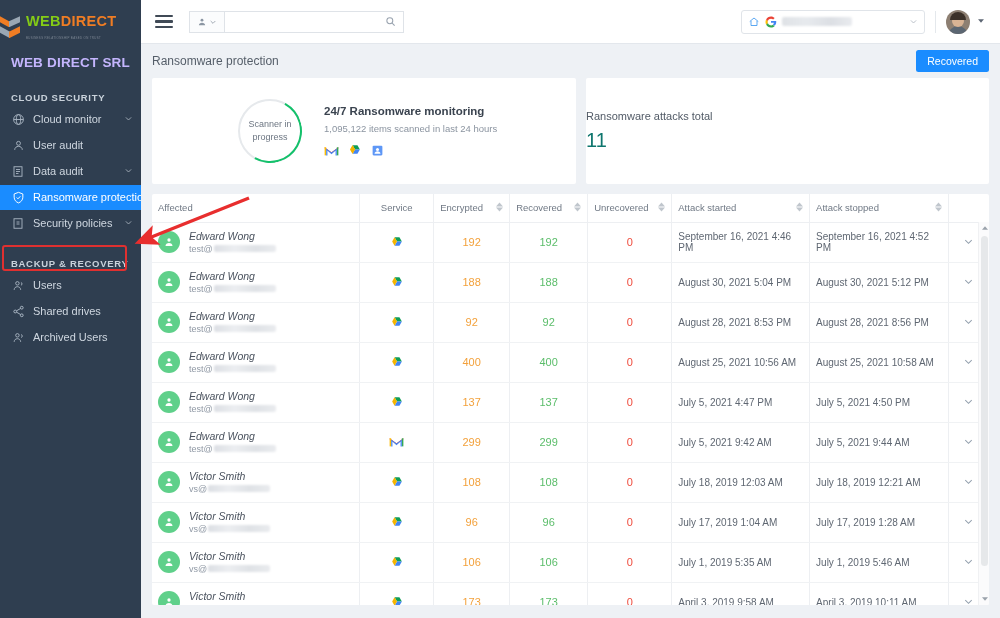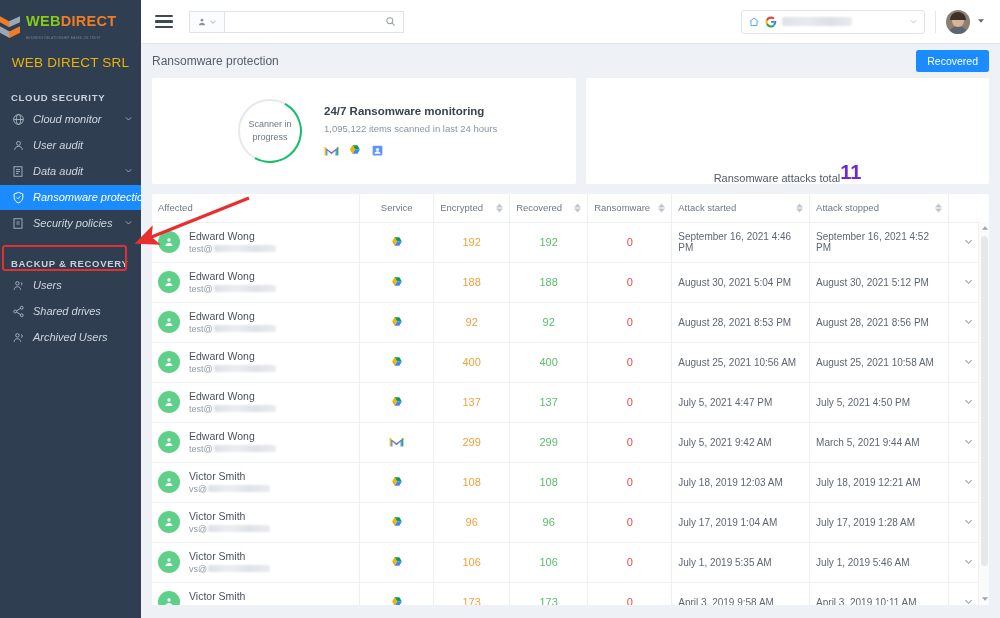--- a/index.html
+++ b/index.html
@@ -34,33 +34,32 @@
     clip-path: polygon(0 45%, 100% 0, 100% 55%, 0 100%); }
   .logo-text { text-align: left; line-height: 1; }
   .logo-main { font-size: 14.5px; font-weight: bold; letter-spacing: .3px; }
   .logo-main .w1 { color: #84cc16; }
   .logo-main .w2 { color: #f07d24; }
   .logo-tag {
     font-size: 2.9px; color: #7d8794; letter-spacing: .35px;
     margin-top: 2px; white-space: nowrap; transform: scaleY(1.05);
   }
   .org-name {
-    text-align: center; color: #eab308; font-size: 13.5px; font-weight: normal;
+    text-align: center; color: #c4b5fd; font-size: 13.5px; font-weight: bold;
     margin-top: 14px; letter-spacing: .2px;
   }
   .nav-section {
     font-size: 9.5px; font-weight: bold; letter-spacing: .7px;
     color: #c9d2db; padding: 0 0 0 11px; margin-top: 22px; margin-bottom: 4px;
   }
   .nav-item {
     display: flex; align-items: center;
     height: 25px; padding: 0 8px 0 11px;
     font-size: 11px; color: #cfd7e0; position: relative;
     margin-bottom: 1px;
-    font-style: italic;
   }
   .nav-item .ico {
     width: 14px; height: 14px; flex: none; margin-right: 8px;
     display: flex; align-items: center; justify-content: center;
     color: #aab6c3;
   }
   .nav-item .ico svg { display: block; }
   .nav-item .lbl { flex: 1; white-space: nowrap; }
   .nav-item .chev { flex: none; opacity: .75; }
   .nav-item.active { background: #1a8cff; color: #fff; }
@@ -138,73 +137,73 @@
   #settings-btn {
     margin-left: auto; background: #1a8cff; color: #fff; border: none;
     border-radius: 2.5px; font-size: 10.5px; padding: 5px 11px;
     font-family: "Liberation Sans", sans-serif; cursor: pointer;
   }
 
   
   #cards { display: flex; gap: 10px; padding: 0 11px; }
   .card { background: #fff; border-radius: 2px; height: 106px; }
   #card-monitor { flex: 0 0 424px; display: flex; align-items: center; padding-left: 86px; }
-  #card-total { flex: 1; display: flex; flex-direction: row;
-    align-items: flex-end; justify-content: center; }
+  #card-total { flex: 1; display: flex; flex-direction: column;
+    align-items: flex-start; justify-content: center; }
   .donut { width: 64px; height: 64px; position: relative; flex: none; margin-right: 22px; }
   .donut .ring {
     position: absolute; inset: 0; border-radius: 50%;
     border: 2.5px solid #e6e9ec;
   }
   .donut .arc {
     position: absolute; inset: 0; border-radius: 50%;
     border: 2.5px solid transparent;
     border-right-color: #14c16b; border-bottom-color: #14c16b;
     transform: rotate(-16deg);
   }
   .donut .dlabel {
     position: absolute; inset: 0; display: flex; flex-direction: column;
     align-items: center; justify-content: center;
     font-size: 9px; color: #6d7682; line-height: 13px; text-align: center;
   }
   .mon-title { font-size: 11.5px; font-weight: bold; color: #3a434f; }
   .mon-sub { font-size: 9.5px; color: #8b94a0; margin-top: 6px; }
   .mon-icons { display: flex; gap: 9px; margin-top: 10px; align-items: center; }
   .total-title { font-size: 11px; color: #515a66; }
-  .total-value { font-size: 20px; color: #6d28d9; margin-top: 7px; font-weight: 700; }
+  .total-value { font-size: 20px; color: #0f766e; margin-top: 7px; font-weight: 400; }
 
   
   #table-card {
     margin: 10px 11px 0 11px; background: #fff; border-radius: 2px;
     height: 411px; position: relative; overflow: hidden;
   }
   table { width: 100%; border-collapse: collapse; table-layout: fixed; }
   thead th {
     font-size: 9.5px; font-weight: normal; color: #6f7884;
     text-align: left; height: 28px; padding: 0 6px;
     border-bottom: 1px solid #edeff2; vertical-align: middle;
   }
   thead th.c { text-align: center; }
-  .th-inner { display: flex; align-items: flex-end; gap: 4px; }
+  .th-inner { display: flex; align-items: flex-start; gap: 4px; }
   .th-inner.c { justify-content: center; }
   .th-inner.sp { justify-content: space-between; }
   .sorter { display: flex; flex-direction: column; line-height: 0; color: #c0c6cd; }
   .sorter svg { display: block; }
   .vsep { border-left: 1px solid #edeff2; }
   tbody td {
     height: 40px; font-size: 10px; padding: 0 6px;
     border-bottom: 1px solid #f0f2f4; vertical-align: middle; color: #5f6772;
   }
   tbody td.c { text-align: center; }
   .user-cell { display: flex; align-items: center; gap: 9px; }
   .u-avatar {
     width: 22px; height: 22px; border-radius: 50%; background: #5fd08a;
     flex: none; display: flex; align-items: center; justify-content: center;
   }
-  .u-name { font-size: 10.5px; color: #4a525e; line-height: 13px; }
+  .u-name { font-size: 10.5px; color: #4a525e; line-height: 13px; font-style: italic; }
   .u-mail { font-size: 9px; color: #8f98a4; line-height: 12px;
     display: flex; align-items: center; gap: 0; }
   .u-mail .mblur {
     display: inline-block; width: 62px; height: 7px; margin-left: 1px;
     border-radius: 2px;
     background: linear-gradient(90deg,#dcdfe4,#eceef1,#dfe2e6,#e9ebee);
     filter: blur(1.3px);
   }
   .num-enc { color: #f3a13b; font-size: 11px; }
   .num-rec { color: #5bbd6a; font-size: 11px; }
@@ -512,21 +511,21 @@
                     <path d="M5 0l5 6H0z"></path>
                   </svg>
                 <svg width="7" height="5" viewBox="0 0 10 6" fill="currentColor">
                     <path d="M5 6L0 0h10z"></path>
                   </svg>
               </span>
             </div>
           </th>
           <th class="vsep">
             <div class="th-inner sp">
-              <span>Ransomware</span>
+              <span>Unrecovered</span>
               <span class="sorter">
                 <svg width="7" height="5" viewBox="0 0 10 6" fill="currentColor">
                     <path d="M5 0l5 6H0z"></path>
                   </svg>
                 <svg width="7" height="5" viewBox="0 0 10 6" fill="currentColor">
                     <path d="M5 6L0 0h10z"></path>
                   </svg>
               </span>
             </div>
           </th>
@@ -729,21 +728,21 @@
                   <path fill="#FBBC05" d="M2 6h5v26H2z"></path>
                   <path fill="#34A853" d="M41 6h5v26h-5z"></path>
                   <path fill="#4285F4" d="M7 10l17 13 17-13v22h-4V16L24 28 11 16v16H7z"></path>
                 </svg>
               </span>
             </td>
             <td class="c vsep num-enc">299</td>
             <td class="c vsep num-rec">299</td>
             <td class="c vsep num-unr">0</td>
             <td class="vsep">July 5, 2021 9:42 AM</td>
-            <td class="vsep">March 5, 2021 9:44 AM</td>
+            <td class="vsep">July 5, 2021 9:44 AM</td>
             <td class="chev-cell vsep"><svg width="11" height="11" viewBox="0 0 24 24" fill="none" stroke="currentColor" stroke-width="2.2">
                 <path d="M5 9l7 7 7-7"></path>
               </svg></td>
           </tr>
           <tr>
             <td>
               <div class="user-cell">
                 <span class="u-avatar">
                   <svg width="12" height="12" viewBox="0 0 24 24" fill="#fff">
                     <circle cx="12" cy="8" r="3.3"></circle>

